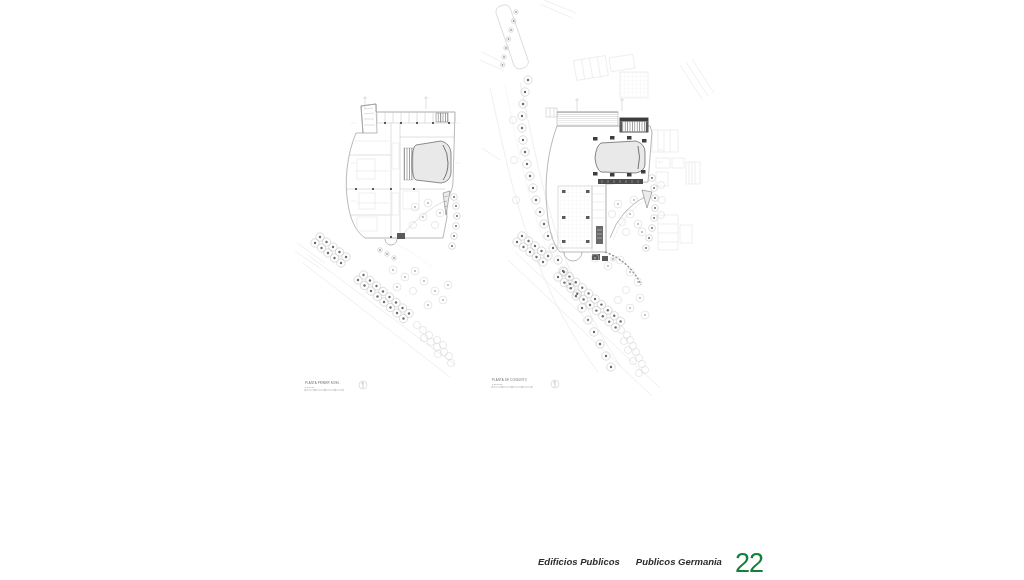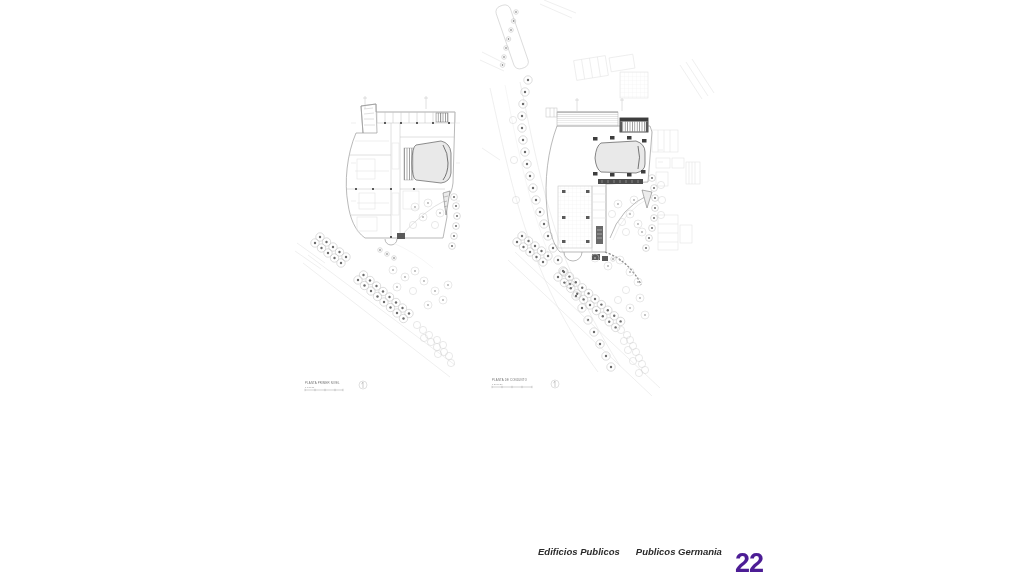--- a/index.html
+++ b/index.html
@@ -15,25 +15,25 @@
   .lnM{stroke:#9b9b9b;stroke-width:.7;fill:none;}
   .lnD{stroke:#555;stroke-width:.8;fill:none;}
   .ink{fill:#3d3d3d;}
   .ink2{fill:#5a5a5a;}
   .tc{fill:none;stroke:#c0c0c0;stroke-width:.55;}
   .td{fill:#6a6a6a;}
   .tc2{fill:none;stroke:#d3d3d3;stroke-width:.5;}
   .td2{fill:#ababab;}
   .cap{font-size:2.8px;fill:#707070;letter-spacing:.2px;}
   .cap2{font-size:2.1px;fill:#8a8a8a;}
-  .footer{position:absolute;left:538px;top:546px;display:flex;align-items:flex-start;color:#2b2b2b;}
+  .footer{position:absolute;left:538px;top:546px;display:flex;align-items:center;color:#2b2b2b;}
   .footer .small{font-size:9.5px;font-weight:bold;font-style:italic;}
   .footer .gap1{width:16px;}
   .footer .gap2{width:13px;}
-  .pagenum{font-size:27px;font-weight:bold;font-style:normal;letter-spacing:-1px;color:#4c1d95;position:relative;top:2px;}
+  .pagenum{font-size:27px;font-weight:normal;font-style:normal;letter-spacing:-1px;color:#15803d;position:relative;top:2px;}
 </style>
 </head>
 <body>
 
 <div class="sheet">
 
   <svg width="0" height="0" aria-hidden="true">
     <defs>
       <g id="t1">
           <circle r="4.2" class="tc"></circle>

